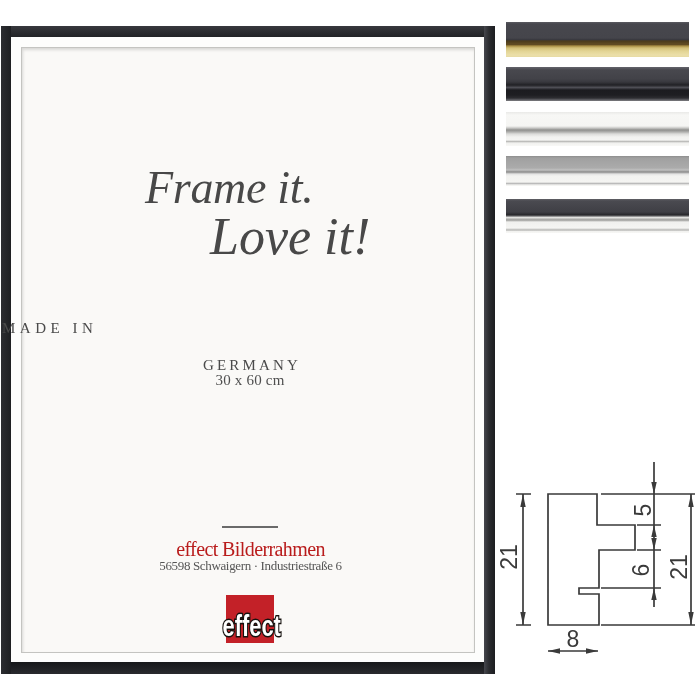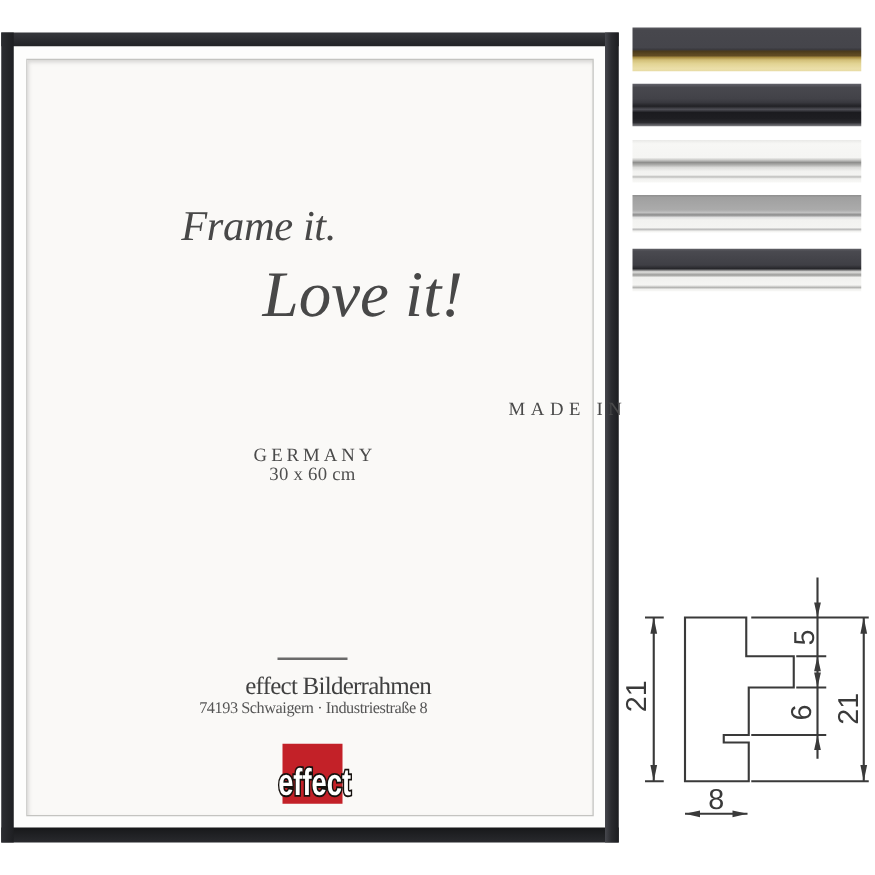--- a/index.html
+++ b/index.html
@@ -16,35 +16,35 @@
 
   <div class="abs" style="left:0;bottom:0;width:494px;height:12px;background:linear-gradient(0deg,#292a2e,#17181a);"></div>
 
   <div class="abs" style="left:0;top:0;width:10px;height:648px;background:linear-gradient(90deg,#2c2d31,#1e1f22);"></div>
 
   <div class="abs" style="right:0;top:0;width:11px;height:648px;background:linear-gradient(90deg,#46474d,#2b2c30 45%,#1c1d20);"></div>
 
   <div class="abs" style="left:20px;top:21px;right:20px;bottom:21px;border:1.5px solid #c4c4c1;background:#faf9f7;box-shadow:inset 1px 2px 3px rgba(120,120,118,0.25);"></div>
 </div>
 
-<div class="abs serif" style="left:145px;top:165px;font-size:34px;letter-spacing:-0.3px;font-style:italic;color:#484848;line-height:1;">Frame&nbsp;it.</div>
+<div class="abs serif" style="left:145px;top:165px;font-size:46px;letter-spacing:-0.3px;font-style:italic;color:#484848;line-height:1;">Frame&nbsp;it.</div>
 
 <div class="abs serif" style="left:210px;top:211px;font-size:52px;letter-spacing:0px;font-style:italic;color:#484848;line-height:1;">Love&nbsp;it!</div>
 
-<div class="abs serif" style="left:2px;top:321px;width:500px;text-align:right;font-size:15px;letter-spacing:4.5px;color:#4a4a4a;line-height:1;">MADE IN</div>
+<div class="abs serif" style="left:2px;top:321px;width:500px;text-align:left;font-size:15px;letter-spacing:4.5px;color:#4a4a4a;line-height:1;">MADE IN</div>
 
 <div class="abs serif" style="left:2px;top:338px;width:500px;text-align:center;font-size:15px;letter-spacing:3.2px;color:#4a4a4a;line-height:1;margin-top:20px;">GERMANY</div>
 
 <div class="abs serif" style="left:0px;top:373px;width:500px;text-align:center;font-size:15px;letter-spacing:0.2px;color:#4f4f4f;line-height:1;">30 x 60 cm</div>
 
 <div class="abs" style="left:222px;top:526px;width:56px;height:1.5px;background:#6a6a6a;"></div>
 
-<div class="abs serif" style="left:0px;top:539px;width:501px;text-align:center;font-size:20px;letter-spacing:-0.6px;color:#404040;line-height:1;padding-left:20px;">effect Bilderrahmen</div>
+<div class="abs serif" style="left:0px;top:539px;width:501px;text-align:center;font-size:20px;letter-spacing:-0.6px;color:#b91c1c;line-height:1;">effect Bilderrahmen</div>
 
-<div class="abs serif" style="left:0px;top:559px;width:501px;text-align:center;font-size:13px;letter-spacing:-0.35px;color:#555;line-height:1;">74193 Schwaigern · Industriestraße 8</div>
+<div class="abs serif" style="left:0px;top:559px;width:501px;text-align:center;font-size:13px;letter-spacing:-0.35px;color:#555;line-height:1;">56598 Schwaigern · Industriestraße 6</div>
 
 <svg class="abs" style="left:215px;top:590px;" width="80" height="60" viewBox="0 0 80 60">
   <rect x="11" y="5" width="48" height="48" fill="#c32128"></rect>
   <g transform="translate(7.5,46) scale(0.73,1)">
     <text x="0" y="0" font-family="Liberation Sans, sans-serif" font-weight="bold" font-size="30" fill="#ffffff" stroke="#15110e" stroke-width="3" paint-order="stroke" letter-spacing="0">effect</text>
   </g>
 </svg>
 
 <div class="abs" style="left:506px;top:22px;width:183px;height:35px;background:linear-gradient(#5a5a60 0px,#47474d 2px,#45454b 16px,#3a3a40 17.5px,#4a3a1c 19px,#5f4a22 22px,#5f4a22 22.5px,#a98e44 24px,#d2bf78 26px,#e2d494 29px,#ebdfa9 33px,#e7dba4 35px);"></div>
 

